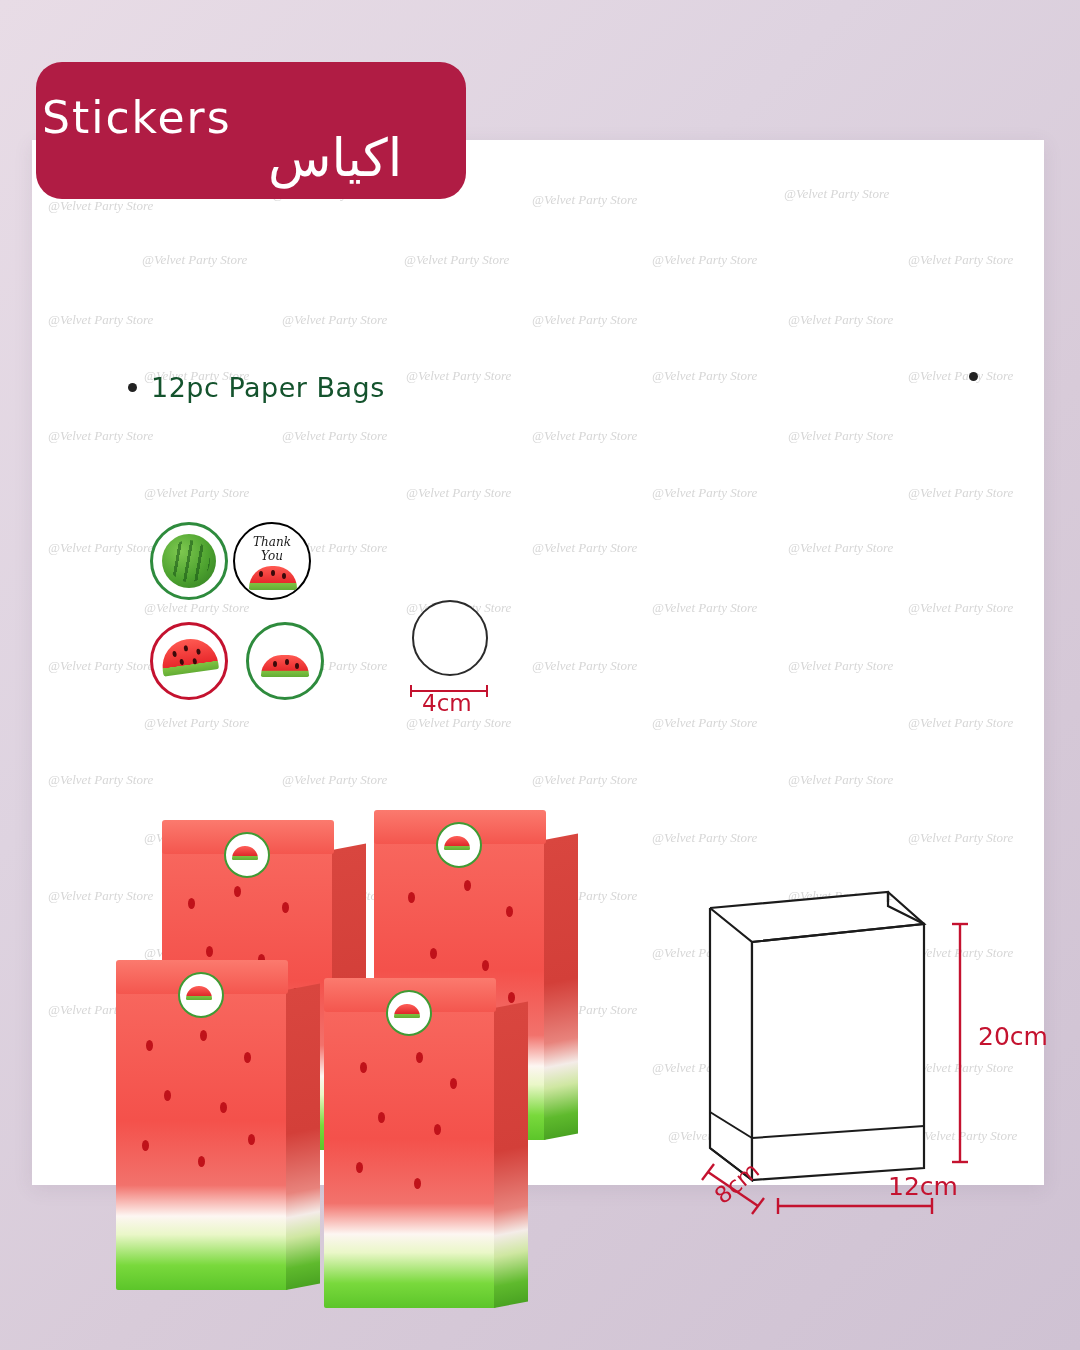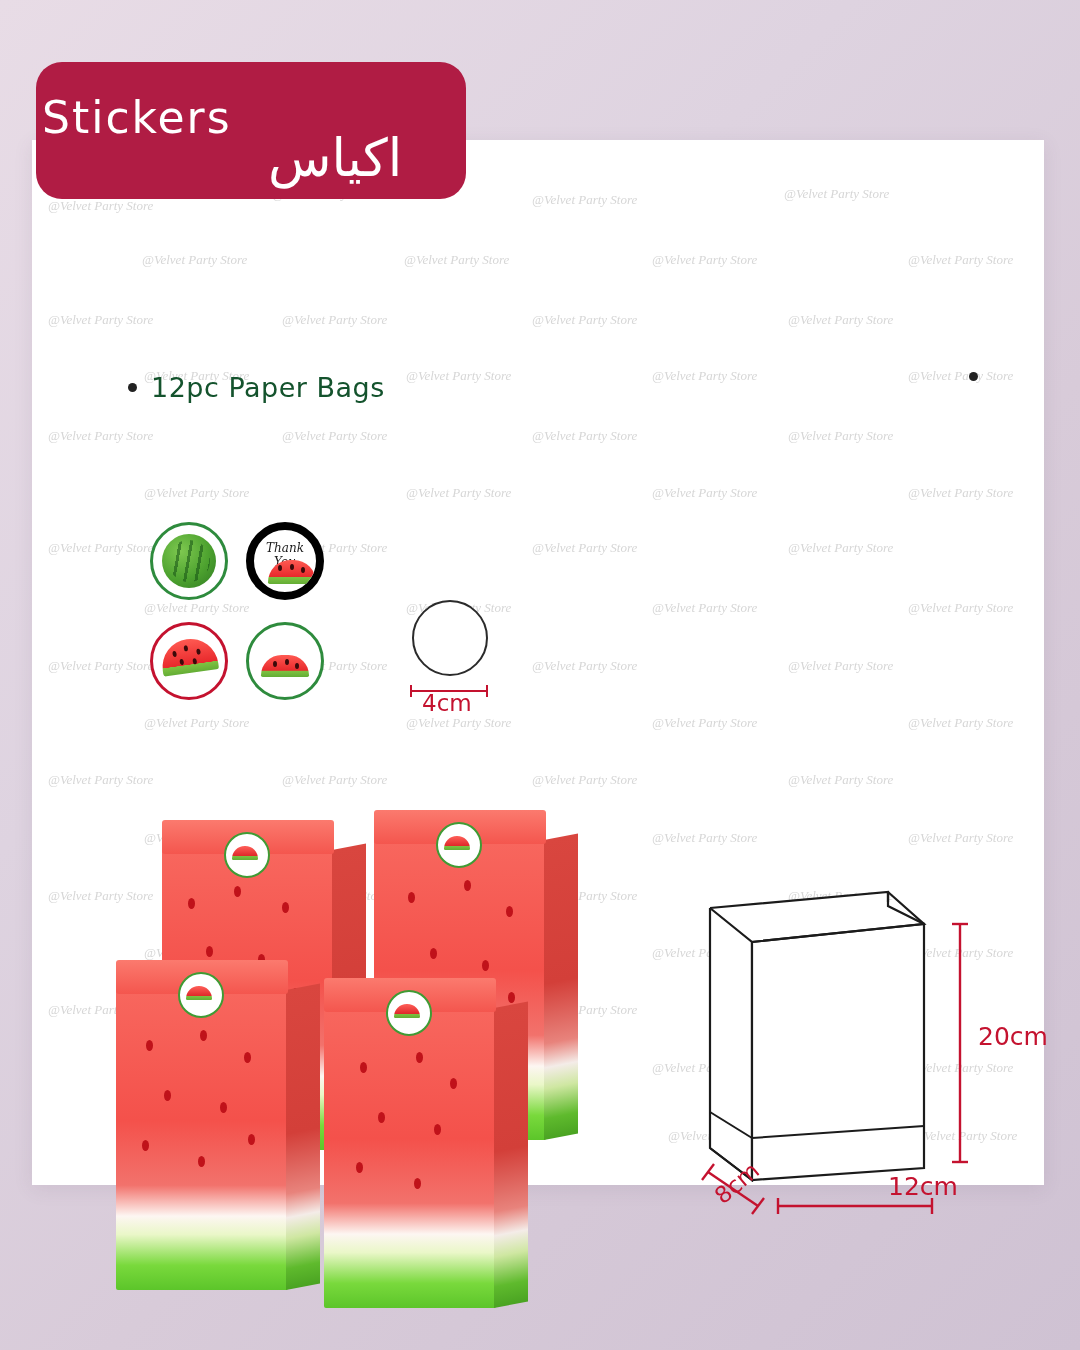--- a/index.html
+++ b/index.html
@@ -130,21 +130,21 @@
   .sticker {
     position: absolute;
     width: 78px;
     height: 78px;
     border-radius: 50%;
     background: #fff;
     box-sizing: border-box;
     overflow: hidden;
   }
   .s1 { left: 0;   top: 0;   border: 3px solid #2e8b3d; }
-  .s2 { left: 96px; top: 0;  border: 8px solid #000000; }
+  .s2 { left: 83px; top: 0;  border: 2px solid #000000; }
   .s3 { left: 0;   top: 100px; border: 3px solid #c4122f; }
   .s4 { left: 96px; top: 100px; border: 3px solid #2e8b3d; }
 
   .melon-whole {
     position: absolute;
     left: 9px; top: 9px;
     width: 54px; height: 54px;
     border-radius: 50%;
     background: radial-gradient(circle at 35% 32%, #7ec850 0%, #4da22f 55%, #2f7a21 100%);
   }

